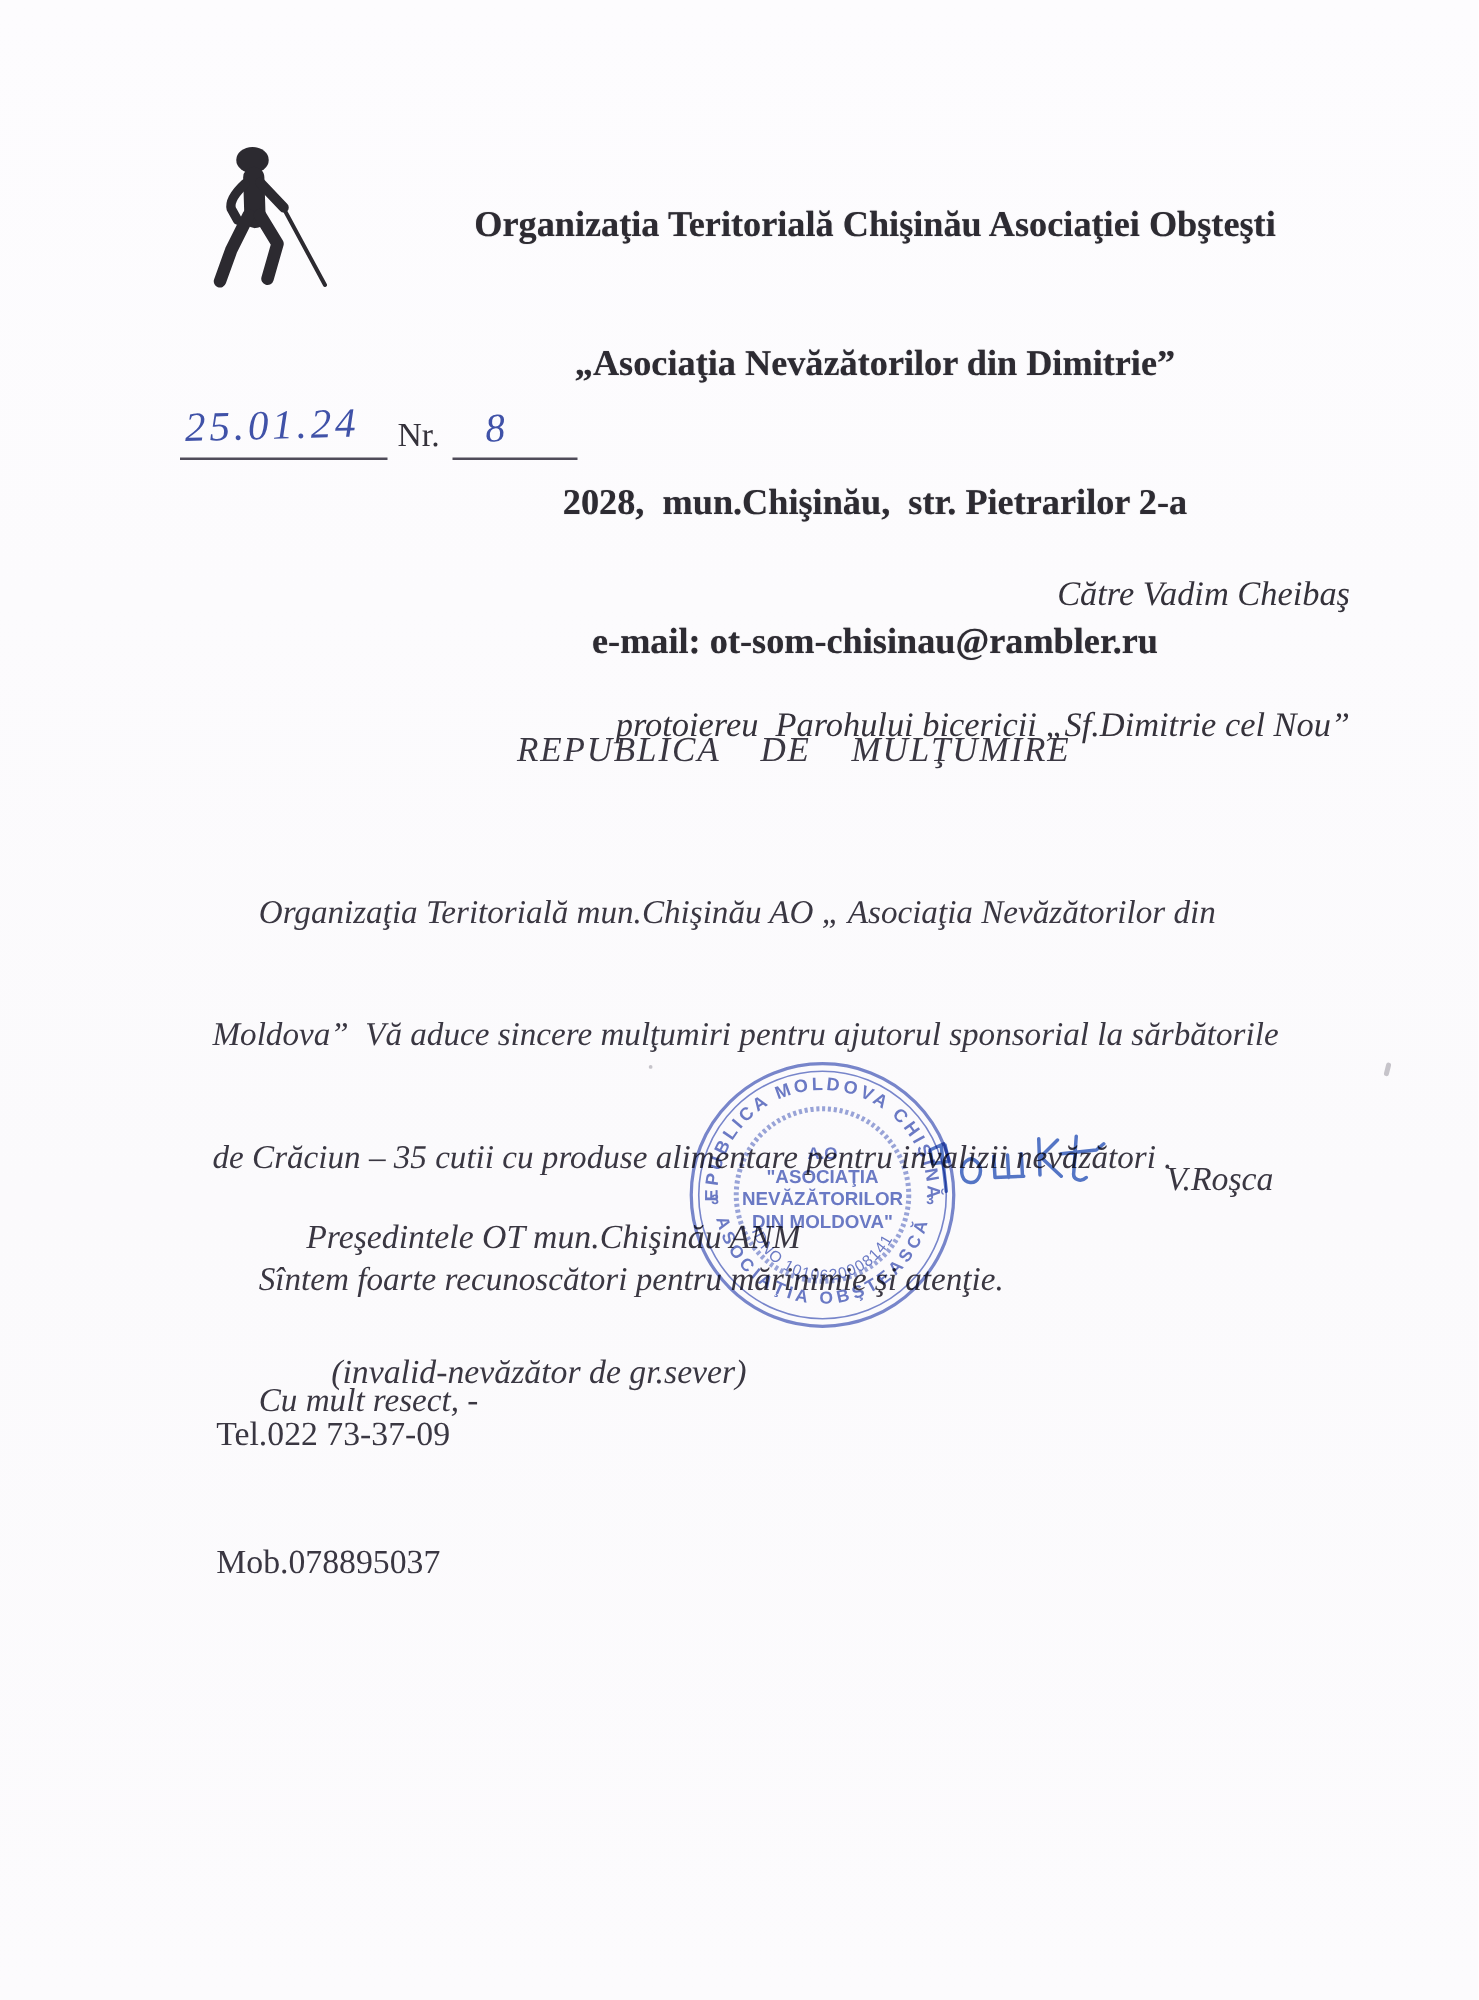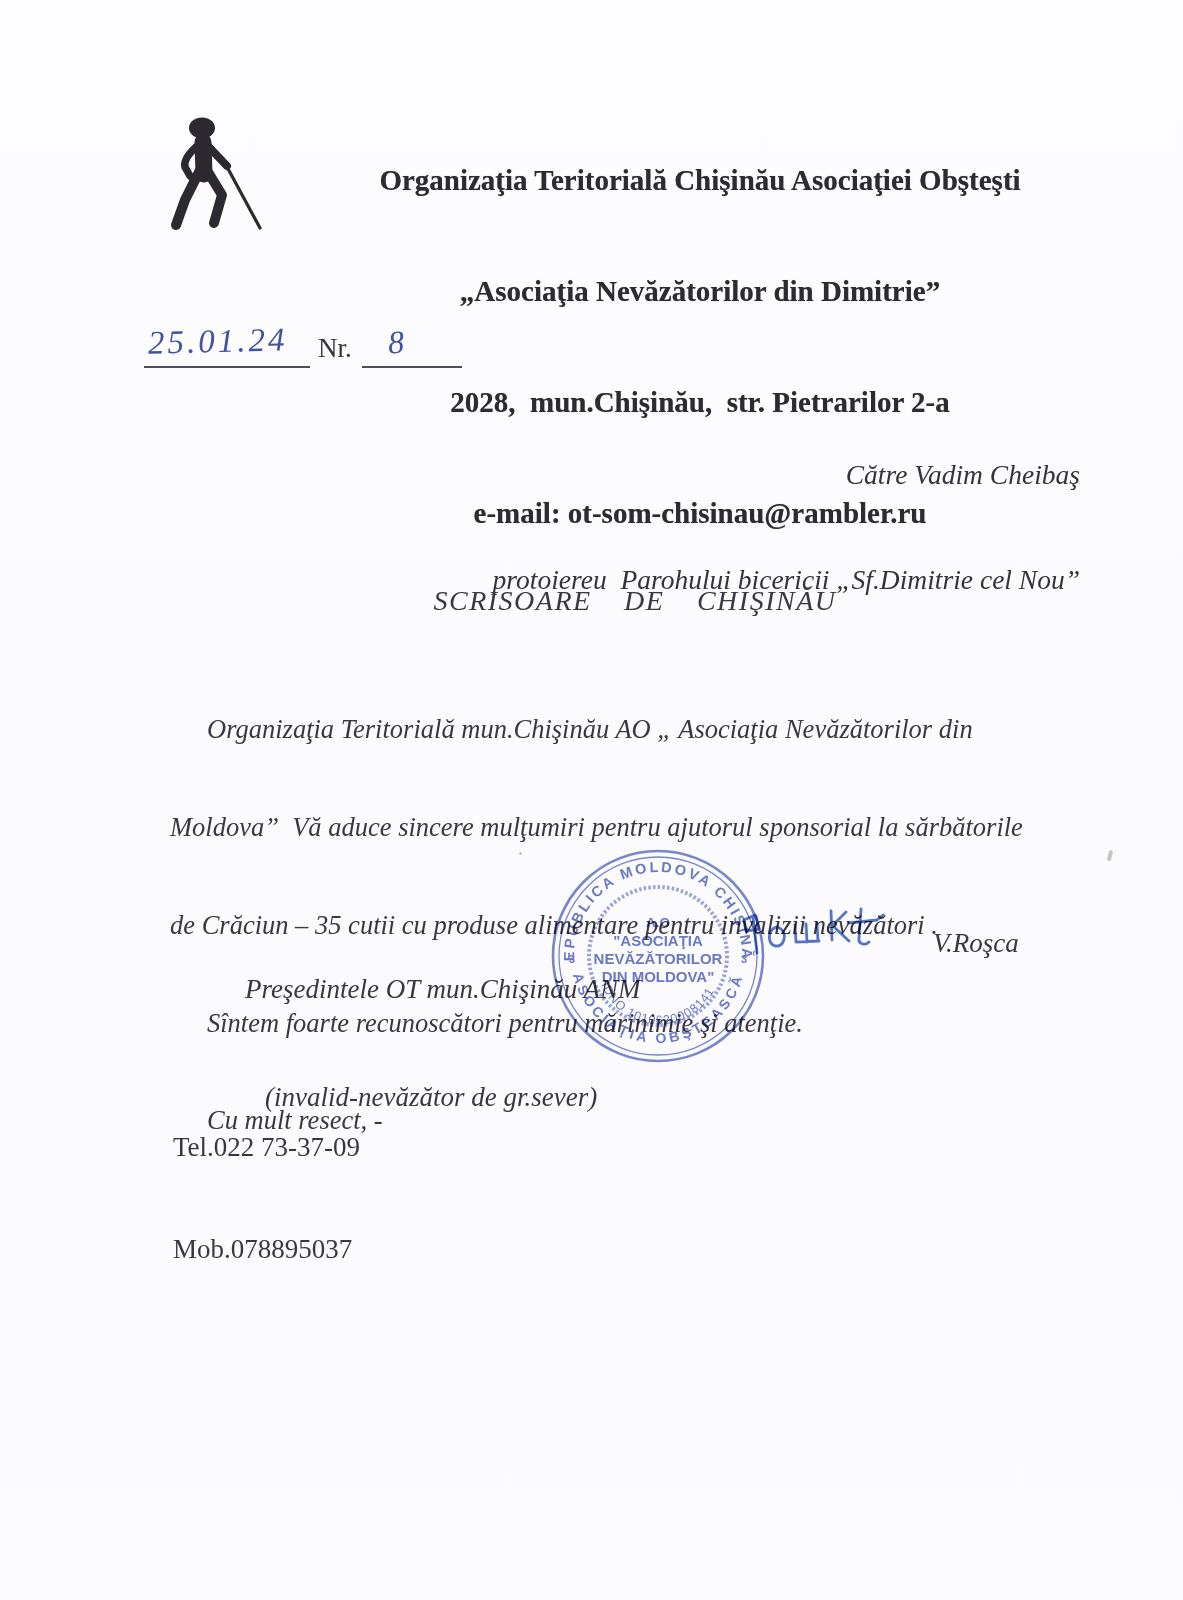--- a/index.html
+++ b/index.html
@@ -79,21 +79,21 @@
   <div class="u1"></div>
   <span class="nr-label">Nr.</span>
   <span class="hand hand-nr">8</span>
   <div class="u2"></div>
 
   <div class="addressee">
     <div>Către Vadim Cheibaş</div>
     <div>protoiereu  Parohului bicericii „Sf.Dimitrie cel Nou”</div>
   </div>
 
-  <div class="letter-title">SCRISOARE DE CHIŞINĂU</div>
+  <div class="letter-title">REPUBLICA DE MULŢUMIRE</div>
 
   <div class="body-block">
     <div class="bl ind">Organizaţia Teritorială mun.Chişinău AO „ Asociaţia Nevăzătorilor din</div>
     <div class="bl">Moldova”  Vă aduce sincere mulţumiri pentru ajutorul sponsorial la sărbătorile</div>
     <div class="bl">de Crăciun – 35 cutii cu produse alimentare pentru invalizii nevăzători .</div>
     <div class="bl ind">Sîntem foarte recunoscători pentru mărinimie şi atenţie.</div>
     <div class="bl ind">Cu mult resect, -</div>
   </div>
 
   <div class="sig-role">

